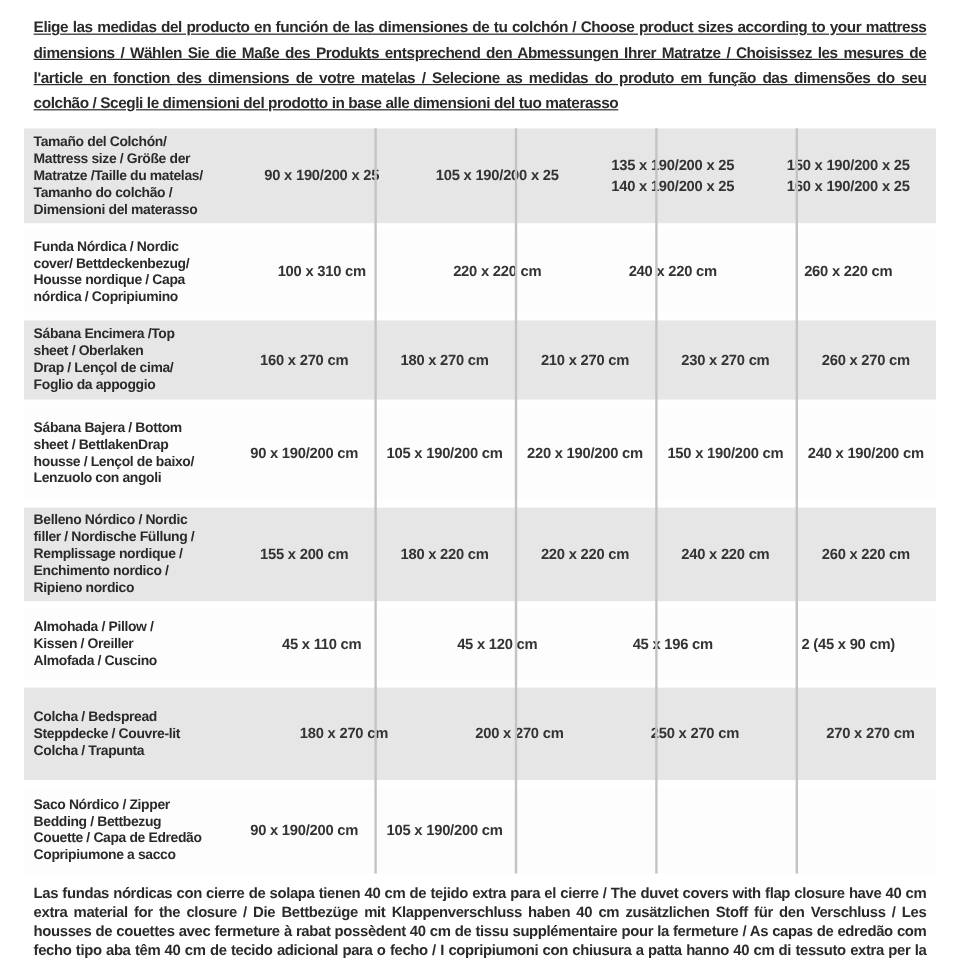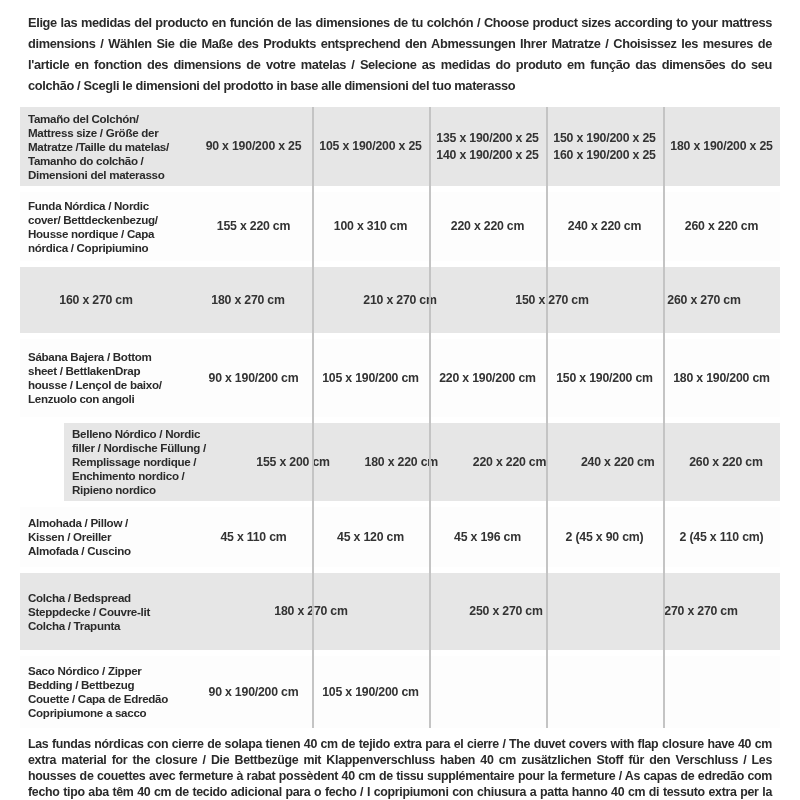--- a/index.html
+++ b/index.html
@@ -20,38 +20,39 @@
     width: 800px;
     height: 800px;
     box-sizing: border-box;
   }
   .intro {
     margin: 12px 28px 11px 28px;
     font-size: 12.8px;
     line-height: 21px;
     letter-spacing: -0.35px;
     text-align: justify;
+    text-decoration: underline;
   }
   .size-table {
     position: relative;
     margin: 0 20px;
   }
   .rows .row {
     display: flex;
     align-items: stretch;
     margin-bottom: 6px;
   }
   .rows .row:last-child { margin-bottom: 0; }
   .rows .row:nth-child(odd) { background: var(--row-stripe, #e6e6e6); }
   .rows .row:nth-child(even) { background: var(--row-alt, #fdfdfd); }
   .rows .row:nth-child(1) { min-height: 79px; }
   .rows .row:nth-child(2) { min-height: 69px; }
   .rows .row:nth-child(3) { min-height: 66px; }
   .rows .row:nth-child(4) { min-height: 78px; }
-  .rows .row:nth-child(5) { min-height: 77px; margin-left: 44px; }
+  .rows .row:nth-child(5) { min-height: 77px; }
   .rows .row:nth-child(6) { min-height: 60px; }
   .rows .row:nth-child(7) { min-height: 77px; gap: 37px; }
   .rows .row:nth-child(8) { min-height: 72px; justify-content: flex-end; }
   .cell {
     display: flex;
     align-items: center;
     box-sizing: border-box;
     white-space: pre-line;
   }
   .cell.label {
@@ -106,53 +107,55 @@
 Mattress size / Größe der
 Matratze /Taille du matelas/
 Tamanho do colchão /
 Dimensioni del materasso</div>
     <div class="cell value">90 x 190/200 x 25</div>
     <div class="cell value">105 x 190/200 x 25</div>
     <div class="cell value">135 x 190/200 x 25
 140 x 190/200 x 25</div>
     <div class="cell value">150 x 190/200 x 25
 160 x 190/200 x 25</div>
-    <div class="cell value">180 x 190/200 x 25</div>
   </div>
 
   <div class="row">
     <div class="cell label">Funda Nórdica / Nordic
 cover/ Bettdeckenbezug/
 Housse nordique / Capa
 nórdica / Copripiumino</div>
-    <div class="cell value">155 x 220 cm</div>
     <div class="cell value">100 x 310 cm</div>
     <div class="cell value">220 x 220 cm</div>
     <div class="cell value">240 x 220 cm</div>
     <div class="cell value">260 x 220 cm</div>
   </div>
 
   <div class="row">
+    <div class="cell label">Sábana Encimera /Top
+sheet / Oberlaken
+Drap / Lençol de cima/
+Foglio da appoggio</div>
     <div class="cell value">160 x 270 cm</div>
     <div class="cell value">180 x 270 cm</div>
     <div class="cell value">210 x 270 cm</div>
-    <div class="cell value">150 x 270 cm</div>
+    <div class="cell value">230 x 270 cm</div>
     <div class="cell value">260 x 270 cm</div>
   </div>
 
   <div class="row">
     <div class="cell label">Sábana Bajera / Bottom
 sheet / BettlakenDrap
 housse / Lençol de baixo/
 Lenzuolo con angoli</div>
     <div class="cell value">90 x 190/200 cm</div>
     <div class="cell value">105 x 190/200 cm</div>
     <div class="cell value">220 x 190/200 cm</div>
     <div class="cell value">150 x 190/200 cm</div>
-    <div class="cell value">180 x 190/200 cm</div>
+    <div class="cell value">240 x 190/200 cm</div>
   </div>
 
   <div class="row">
     <div class="cell label">Belleno Nórdico / Nordic
 filler / Nordische Füllung /
 Remplissage nordique /
 Enchimento nordico /
 Ripieno nordico</div>
     <div class="cell value">155 x 200 cm</div>
     <div class="cell value">180 x 220 cm</div>
@@ -162,28 +165,28 @@
   </div>
 
   <div class="row">
     <div class="cell label">Almohada / Pillow /
 Kissen / Oreiller
 Almofada / Cuscino</div>
     <div class="cell value">45 x 110 cm</div>
     <div class="cell value">45 x 120 cm</div>
     <div class="cell value">45 x 196 cm</div>
     <div class="cell value">2 (45 x 90 cm)</div>
-    <div class="cell value">2 (45 x 110 cm)</div>
   </div>
 
   <div class="row">
     <div class="cell label">Colcha / Bedspread
 Steppdecke / Couvre-lit
 Colcha / Trapunta</div>
     <div class="cell value">180 x 270 cm</div>
+    <div class="cell value">200 x 270 cm</div>
     <div class="cell value">250 x 270 cm</div>
     <div class="cell value">270 x 270 cm</div>
   </div>
 
   <div class="row">
     <div class="cell label">Saco Nórdico / Zipper
 Bedding / Bettbezug
 Couette / Capa de Edredão
 Copripiumone a sacco</div>
     <div class="cell value">90 x 190/200 cm</div>

